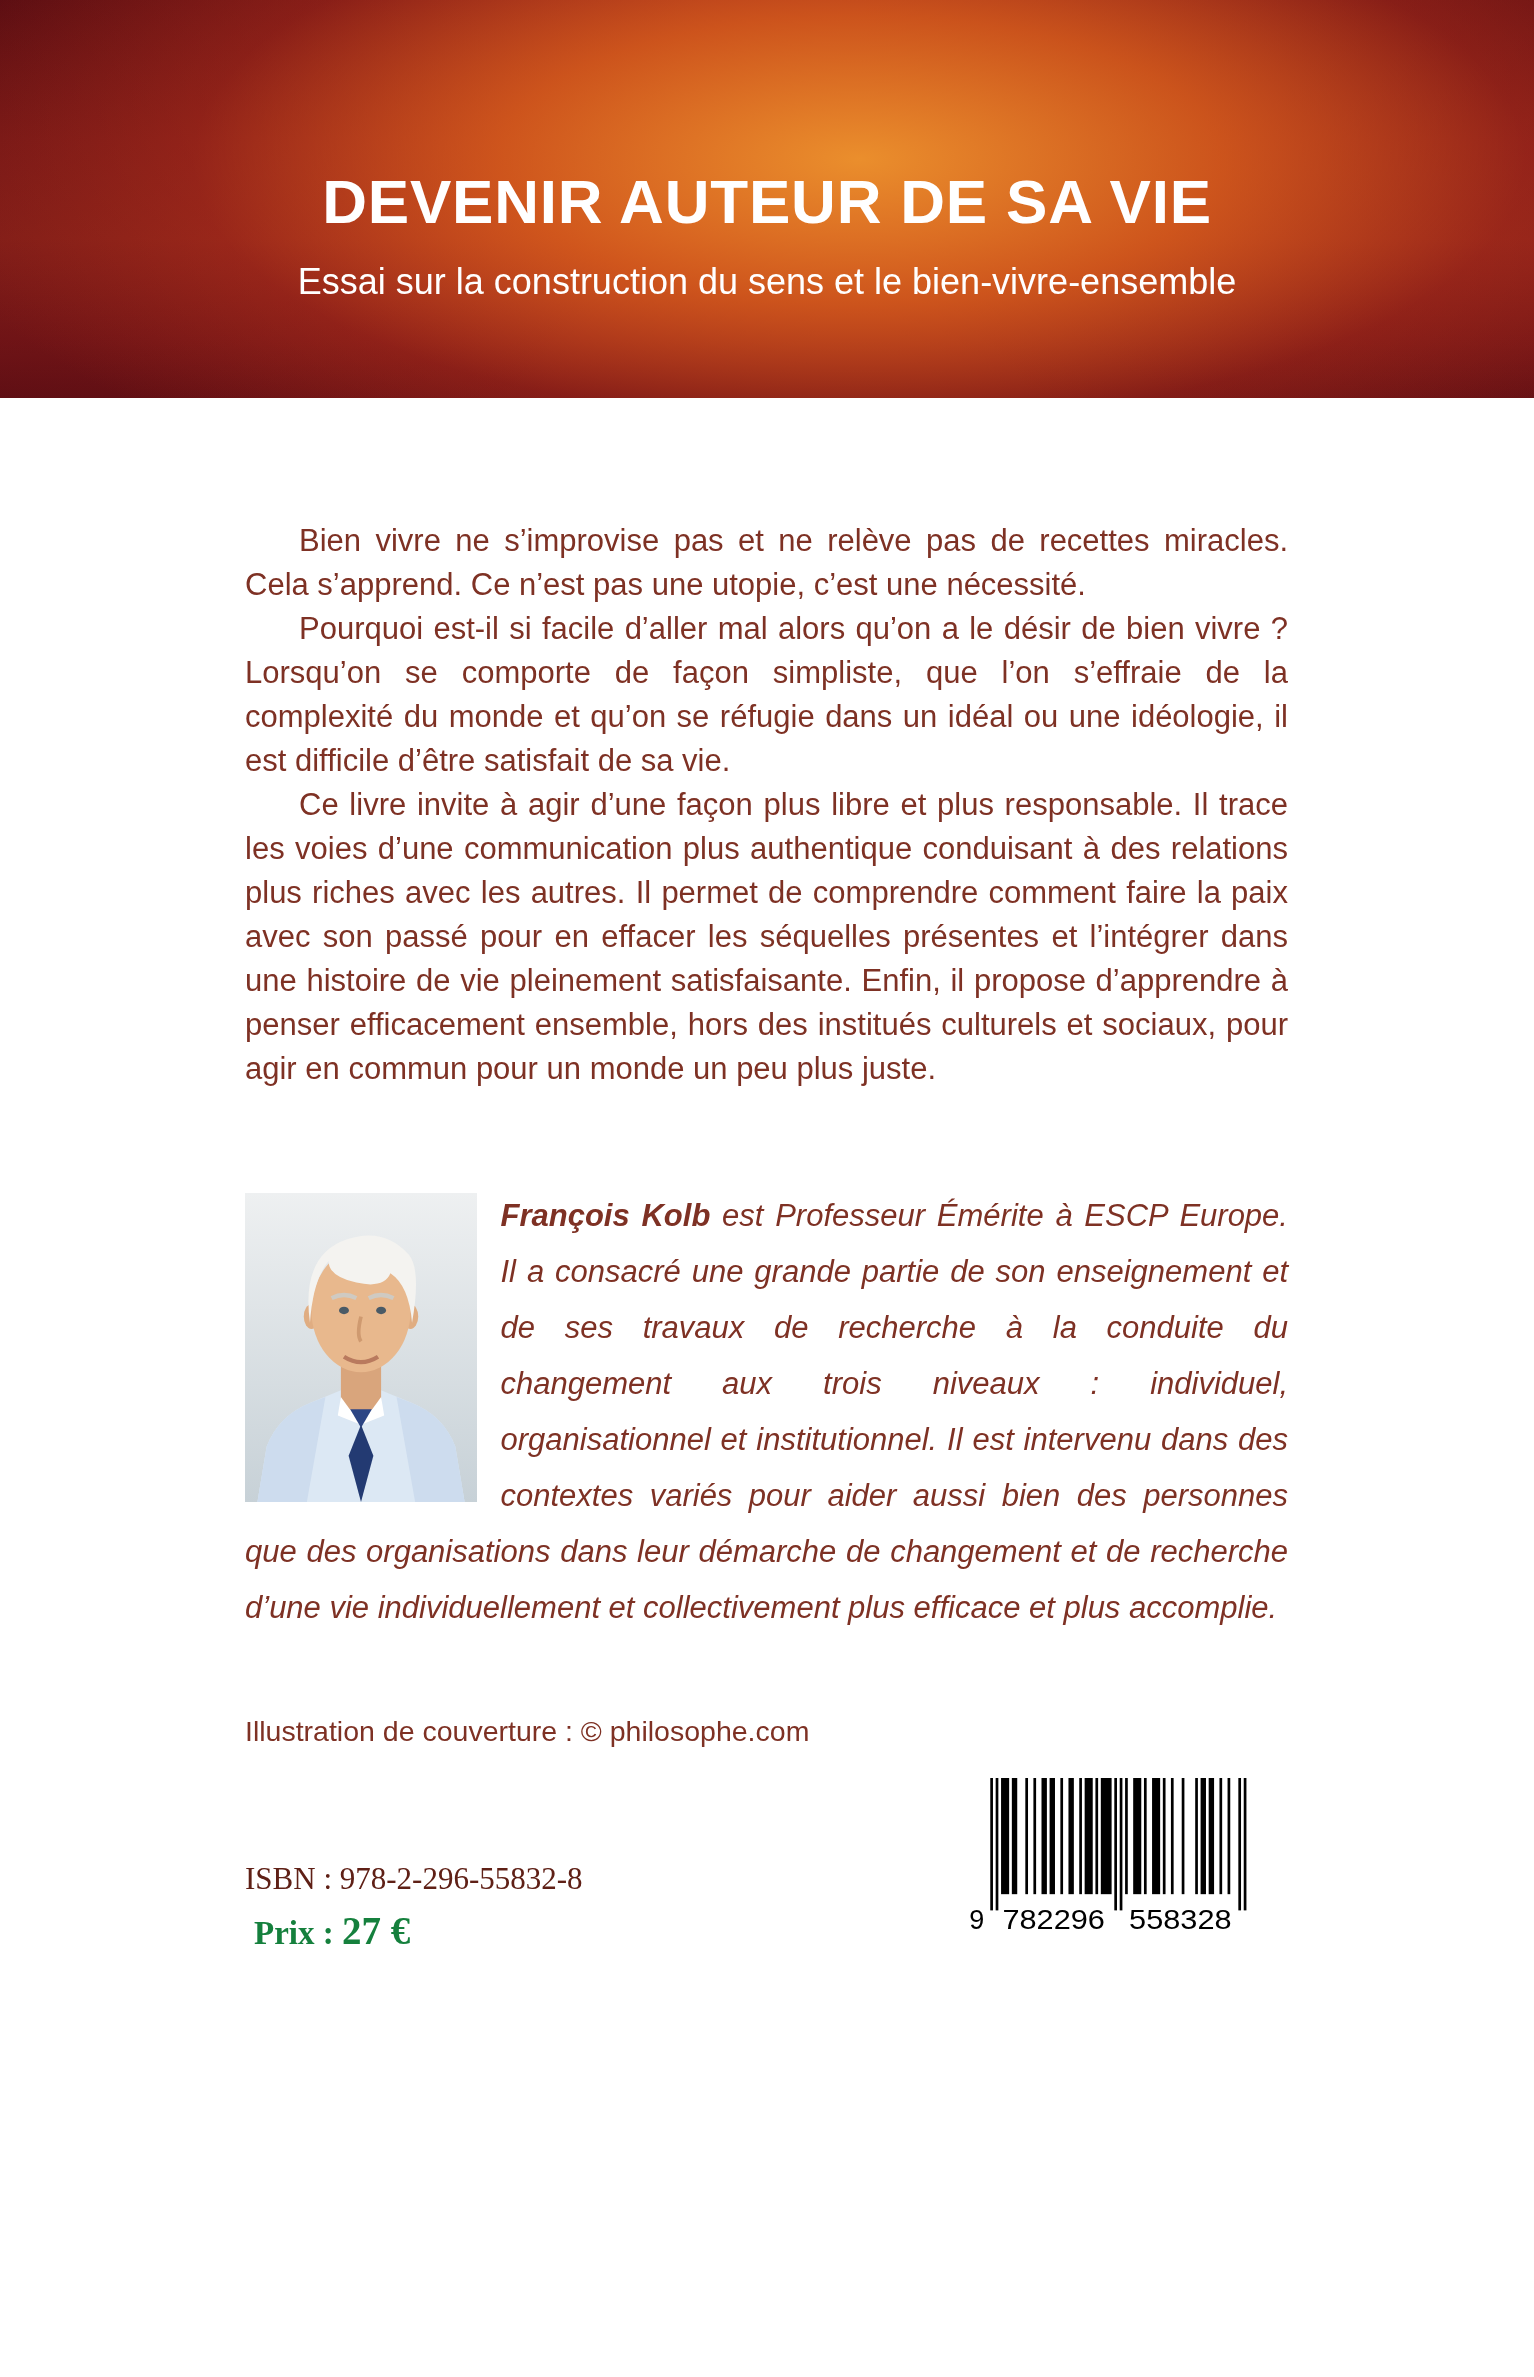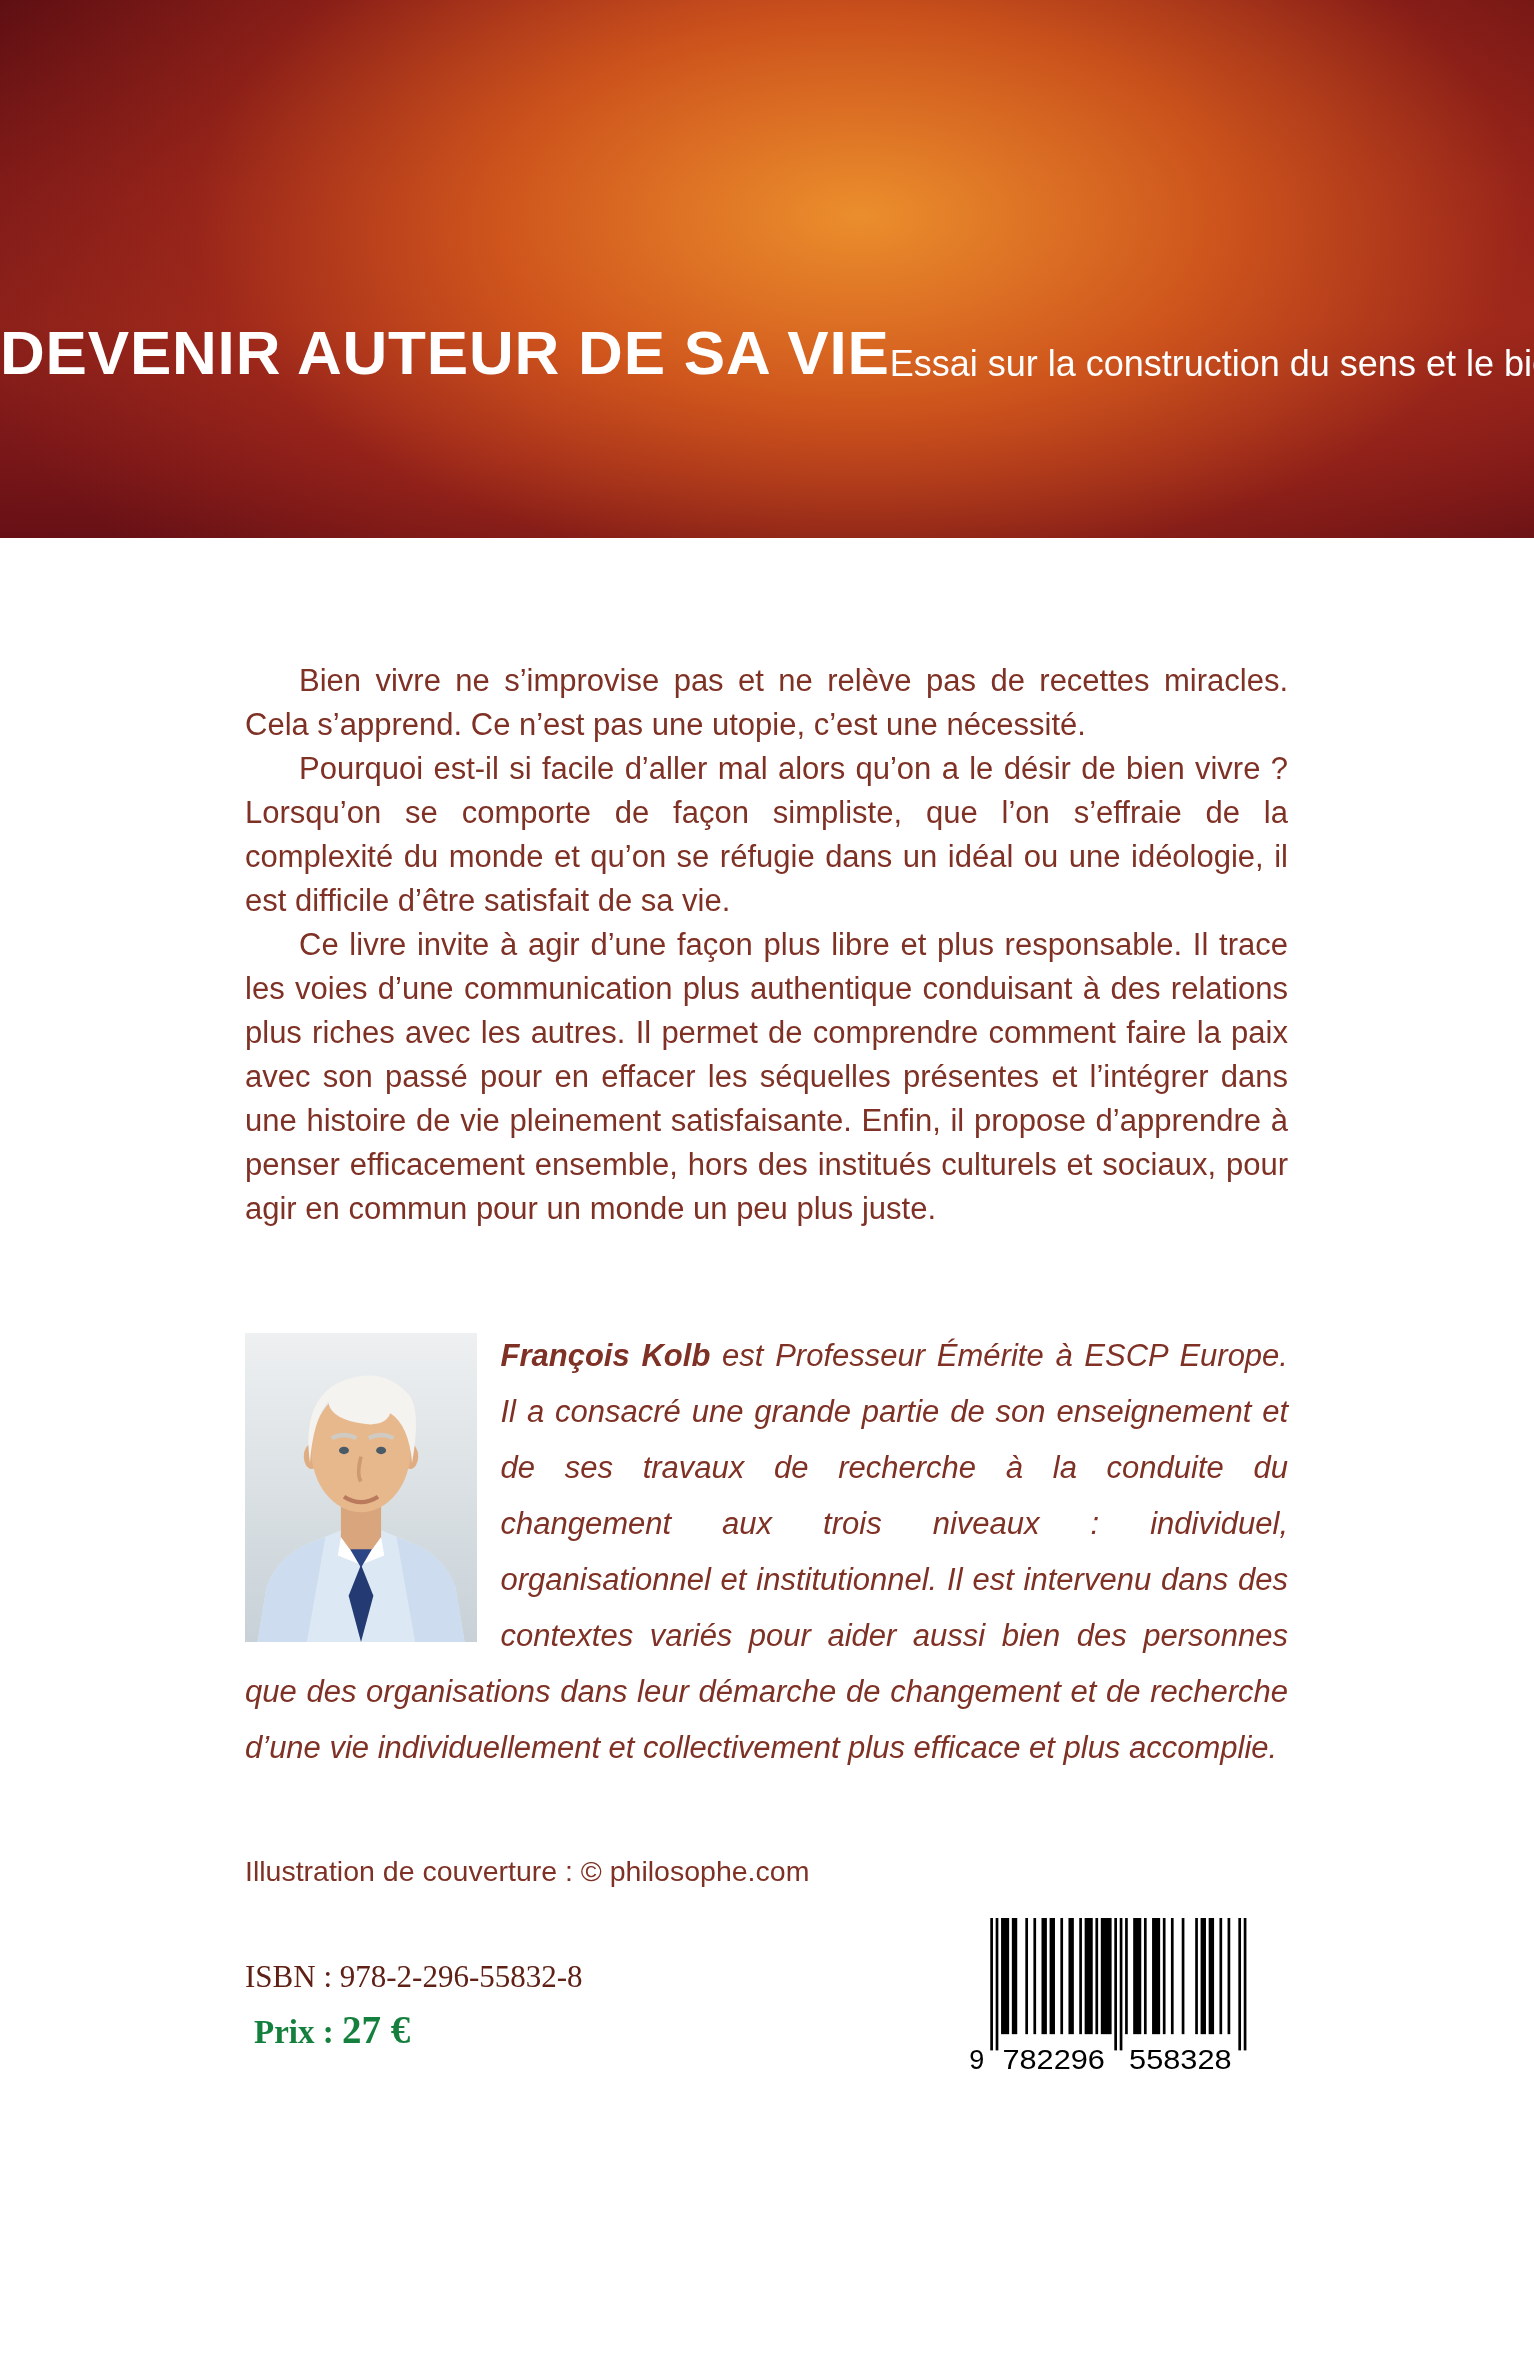--- a/index.html
+++ b/index.html
@@ -7,23 +7,23 @@
   .page{
     position:relative;
     width:1534px;height:2377px;
     background:#ffffff;
     overflow:hidden;
     font-family:"Liberation Sans", sans-serif;
   }
   
   .band{
     box-sizing:border-box;
-    height:538px;
+    height:398px;
     padding-top:166px;
-    display:flex;flex-direction:row;align-items:center;
+    display:flex;flex-direction:column;align-items:center;
     background:
       radial-gradient(ellipse 62% 95% at 56% 40%, rgba(238,148,45,0.95) 0%, rgba(219,97,28,0.80) 38%, rgba(190,55,25,0.30) 70%, rgba(190,55,25,0) 100%),
       radial-gradient(circle at -4% -18%, rgba(50,4,10,0.60) 0%, rgba(50,4,10,0) 46%),
       radial-gradient(circle at 104% -18%, rgba(50,4,10,0.45) 0%, rgba(50,4,10,0) 46%),
       linear-gradient(180deg, #8c1a1c 0%, #a72521 35%, #aa2a20 60%, #871a1b 85%, #6d1217 100%);
   }
   .band h1{
     margin:0;
     font-size:62px;font-weight:bold;color:#ffffff;
     letter-spacing:0.8px;white-space:nowrap;
@@ -51,21 +51,21 @@
   .photo svg{display:block;width:100%;height:100%;}
   .bio-text{
     margin:0;font-style:italic;
     font-size:31px;line-height:56px;
     text-align:justify;
   }
   .bio-text .author{font-weight:bold;}
   
   .credit{margin:79px 0 0;font-size:28.5px;}
   .bottom{
-    display:flex;justify-content:space-between;align-items:center;
+    display:flex;justify-content:space-between;align-items:flex-end;
     margin-top:30px;padding-right:20px;
   }
   .isbn-block{padding-bottom:1.7px;}
   .isbn{
     margin:0 0 11.7px;
     font-family:"Liberation Serif", serif;
     font-size:31px;color:#5f2016;
   }
   .price{
     margin:9px;

